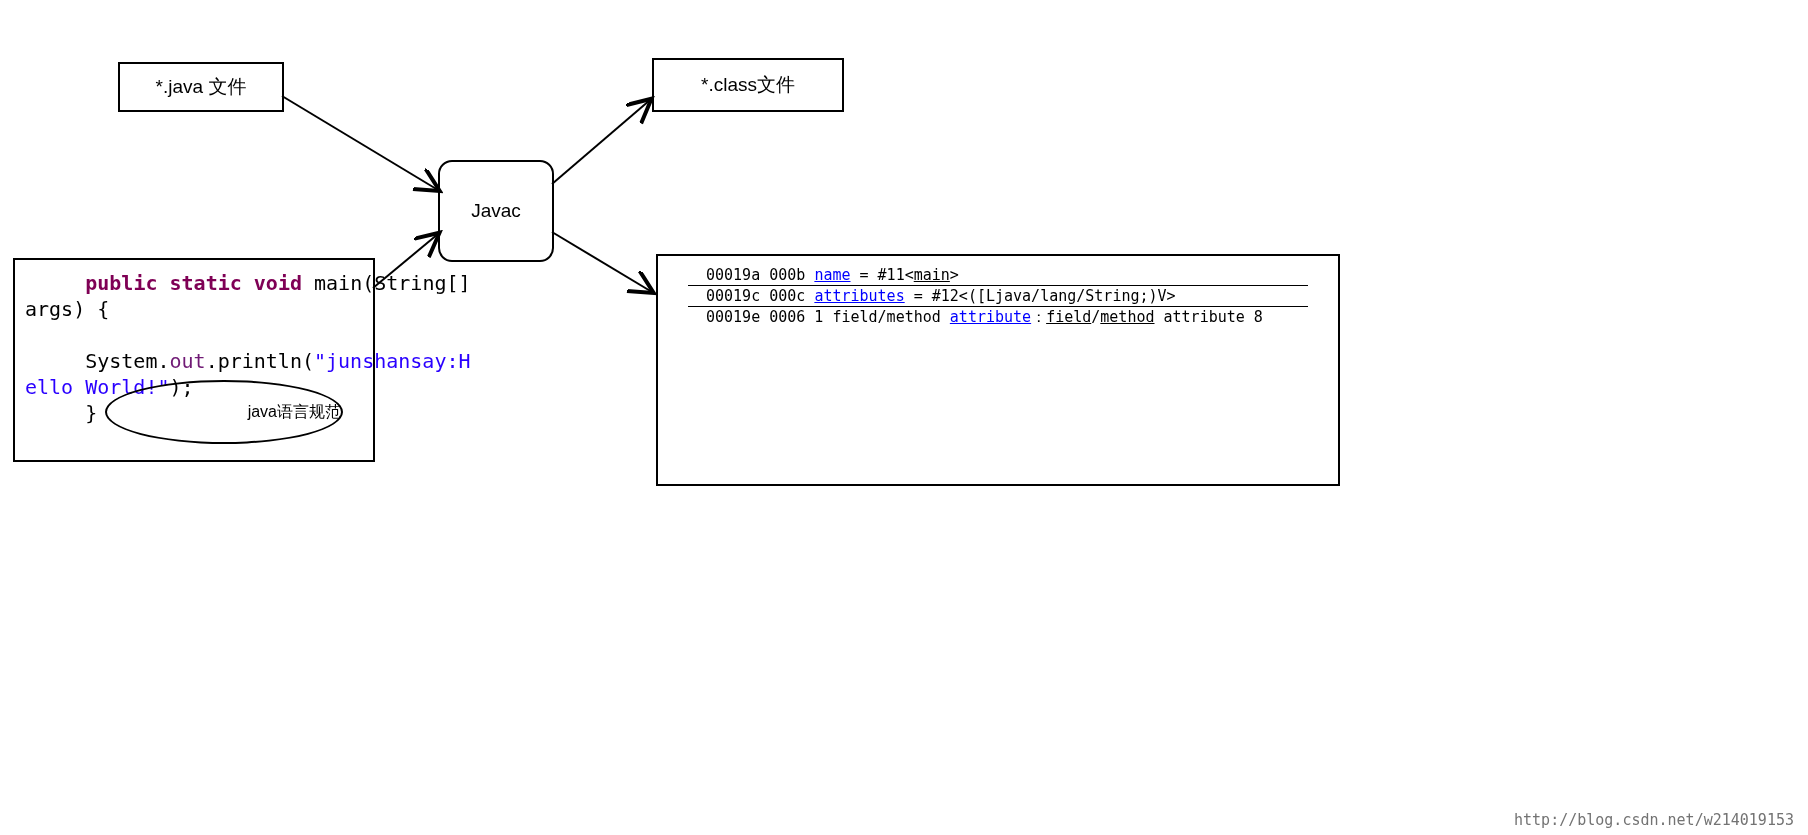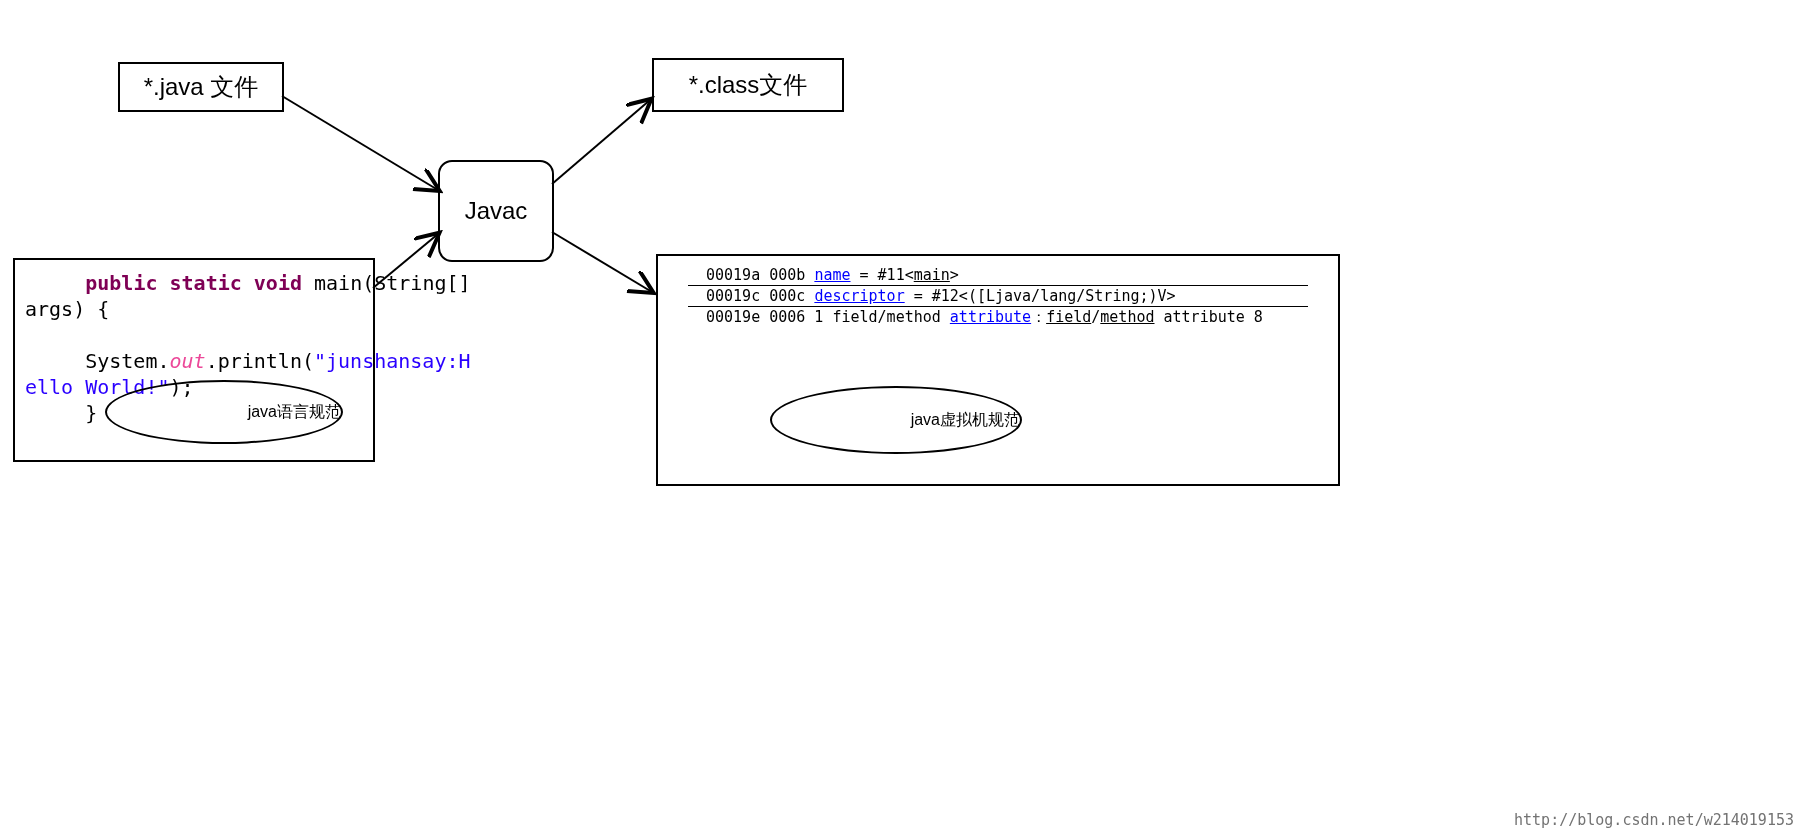--- a/index.html
+++ b/index.html
@@ -1,23 +1,23 @@
 <!DOCTYPE html>
 <html><head>
 <meta charset="utf-8">
 <style>
   html,body{margin:0;padding:0;width:1808px;height:835px;background:#fff;font-family:Arial,"Microsoft YaHei",sans-serif;overflow:hidden}
-  .box{position:absolute;border:2px solid #000;background:#fff;display:flex;align-items:center;justify-content:center;font-size:24px}
+  .box{position:absolute;border:2px solid #000;background:#fff;display:flex;align-items:center;justify-content:center;font-size:19px}
   .big-box{position:absolute;border:2px solid #000;background:#fff}
   .rounded{border-radius:14px}
   .ellipse{position:absolute;border:2px solid #000;border-radius:50%;display:flex;align-items:center;justify-content:flex-end;font-size:16px}
   .arrow{position:absolute;pointer-events:none}
   .code{font-family:Consolas,Monaco,monospace;font-size:20px;line-height:1.3;white-space:pre;padding:10px 10px 4px 10px}
   .kw{color:#7f0055;font-weight:bold}
-  .it{font-style:italic;color:#ec4899}
+  .it{color:#701a75}
   .str{color:#2a00ff}
   .byte{font-family:Consolas,Monaco,monospace;font-size:15px;padding:9px 30px 6px 30px}
   .byte .row{border-bottom:1px solid #000;padding:1px 18px}
   .byte .row.noline{border-bottom:none}
   .hx{color:#000}
   .blue{color:#0000ff}
   .ul{text-decoration:underline}
   .watermark{position:absolute;right:14px;bottom:6px;color:#737373;font-family:Consolas,Monaco,monospace;font-size:15px}
 </style>
 </head>
@@ -43,25 +43,22 @@
 ello World!"</span><span>);</span>
 <span>     </span><span>}</span></div>
   <div class="ellipse" style="left:90px;top:120px;width:234px;height:60px">
     <span>java语言规范</span>
   </div>
 </div>
 
 <div class="big-box" style="left:656px;top:254px;width:680px;height:228px">
   <div class="byte">
     <div class="row"><span class="hx">00019a 000b </span><span class="blue ul">name</span><span> = #11&lt;</span><span class="ul">main</span><span>&gt;</span></div>
-    <div class="row"><span class="hx">00019c 000c </span><span class="blue ul">descriptor</span><span> = #12&lt;([Ljava/lang/String;)V&gt;</span></div>
+    <div class="row"><span class="hx">00019c 000c </span><span class="blue ul">attributes</span><span> = #12&lt;([Ljava/lang/String;)V&gt;</span></div>
     <div class="row noline"><span class="hx">00019e 0006 1 field/method </span><span class="blue ul">attribute</span><span>：</span><span class="ul">field</span><span>/</span><span class="ul">method</span><span> attribute 8</span></div>
-  </div>
-  <div class="ellipse" style="left:112px;top:130px;width:248px;height:64px">
-    <span>java虚拟机规范</span>
   </div>
 </div>
 
 <svg class="arrow" width="1808" height="835">
   <defs>
     <marker id="ah" markerWidth="14" markerHeight="14" refX="11" refY="6" orient="auto">
       <path d="M0,0 L12,6 L0,12" fill="none" stroke="#000" stroke-width="2"></path>
     </marker>
   </defs>
 

